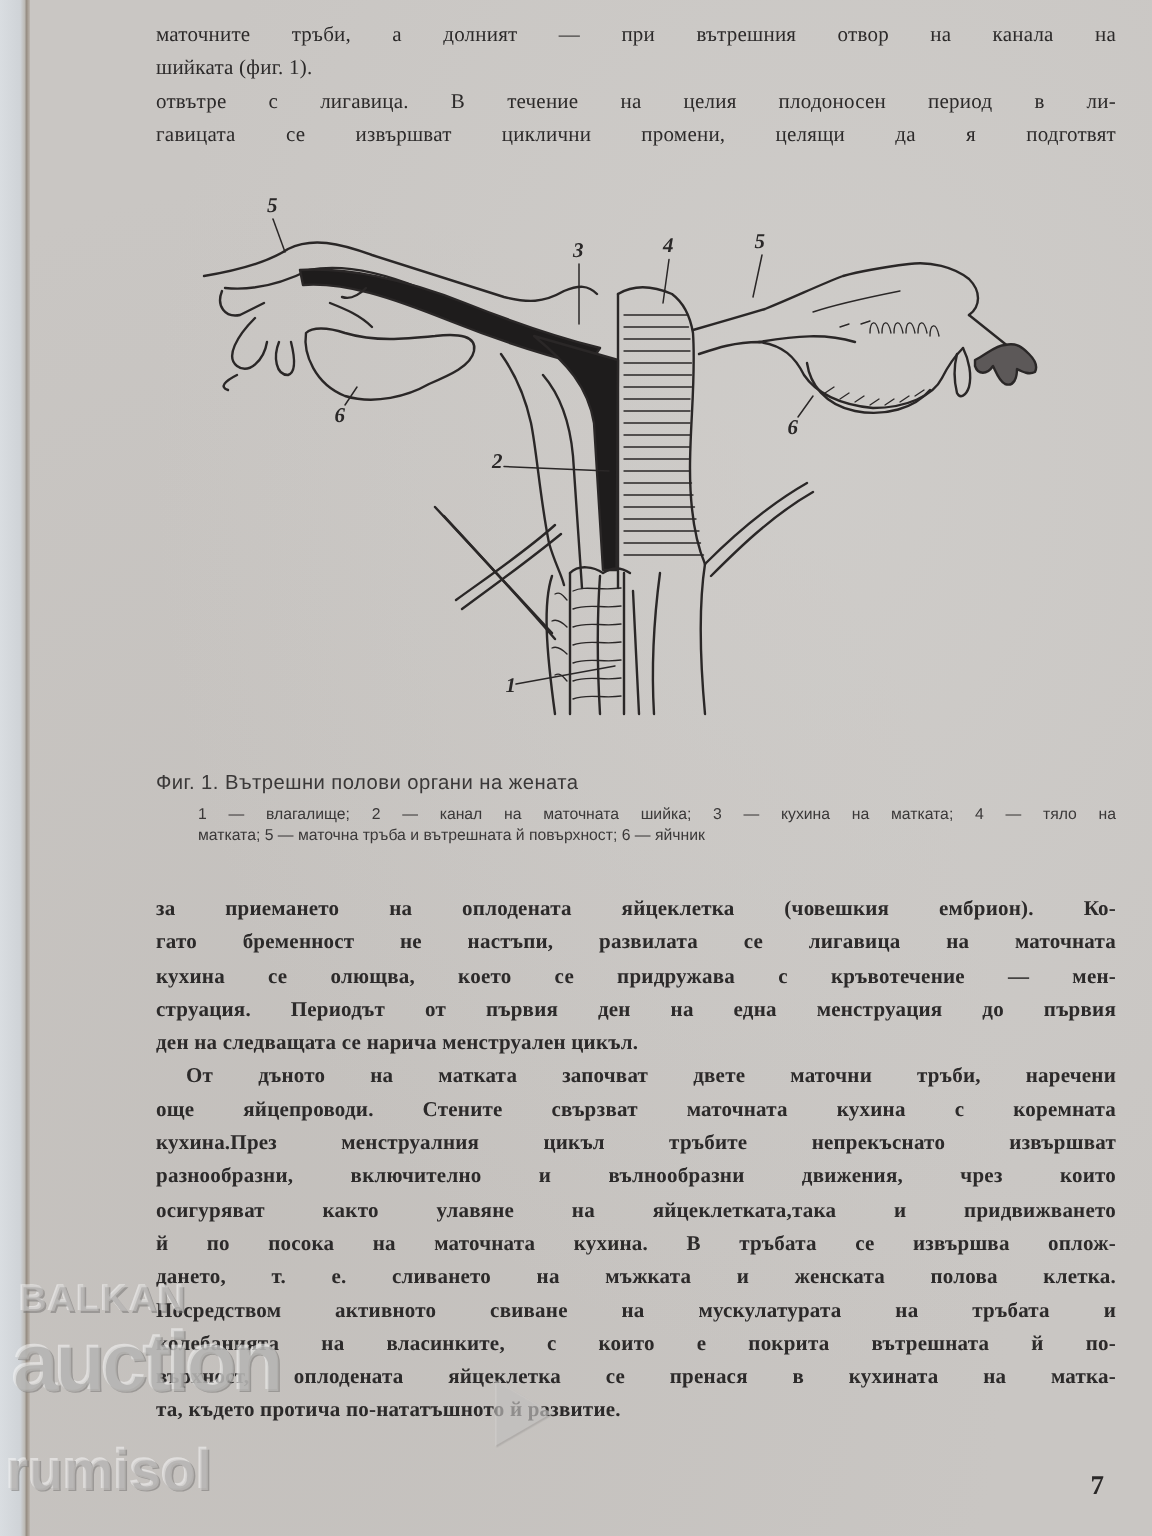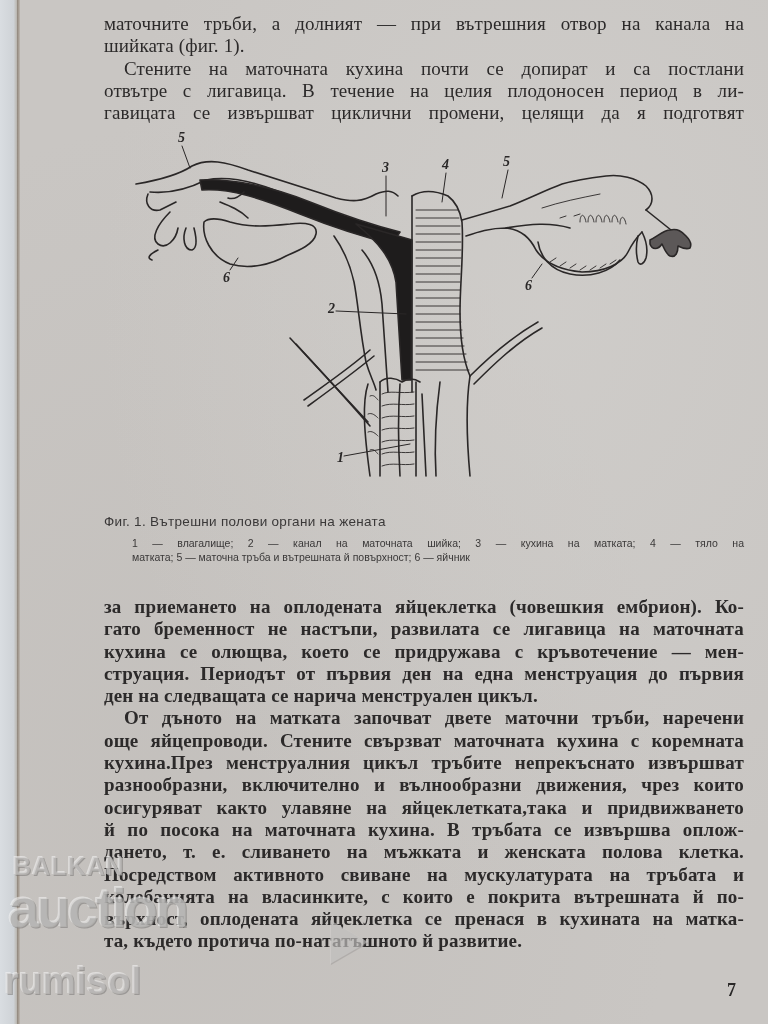--- a/index.html
+++ b/index.html
@@ -18,21 +18,21 @@
   }
   .page {
     position:absolute; left:20px; top:0; width:748px; height:1024px;
     background:#c9c6c3;
     background-image:
       radial-gradient(ellipse at 70% 30%, rgba(210,208,205,0.6), rgba(0,0,0,0) 60%),
       radial-gradient(ellipse at 20% 80%, rgba(190,186,182,0.5), rgba(0,0,0,0) 60%);
   }
   .text {
     position:absolute; left:104px; width:640px;
-    color:#2c2a2a; font-size:19px; line-height:22.3px;
+    color:#2c2a2a; font-size:14px; line-height:22.3px;
     text-align:justify; letter-spacing:0.15px;
   }
   .text .line { display:block; text-align:justify; text-align-last:justify; white-space:nowrap; }
   .text .line.last { text-align-last:left; }
   .indent { padding-left:20px; }
   .top-block { top:13px; }
   .mid-block { top:596px;font-weight:bold; }
   .caption-title {
     position:absolute; left:104px; top:514px;
     font-family:Liberation Sans, sans-serif;
@@ -74,21 +74,20 @@
 
 <div class="edge"></div>
 <div class="edge-line"></div>
 
 <div class="page">
 </div>
 
 <div class="text top-block">
   <span class="line">маточните тръби, а долният — при вътрешния отвор на канала на</span>
   <span class="line last">шийката (фиг. 1).</span>
-  <span class="line indent">Стените на маточната кухина почти се допират и са постлани</span>
   <span class="line">отвътре с лигавица. В течение на целия плодоносен период в ли-</span>
   <span class="line">гавицата се извършват циклични промени, целящи да я подготвят</span>
 </div>
 
 <div class="figure">
   <svg width="580" height="360" viewBox="0 0 580 360">
     <g fill="none" stroke="#2a2727" stroke-width="1.6" stroke-linecap="round" stroke-linejoin="round">
 
       <path d="M6,52 C30,48 50,42 62,34 C78,26 96,30 118,38 C150,48 180,58 206,66 C222,70 232,70 246,62 C256,58 262,58 268,64"></path>
 

